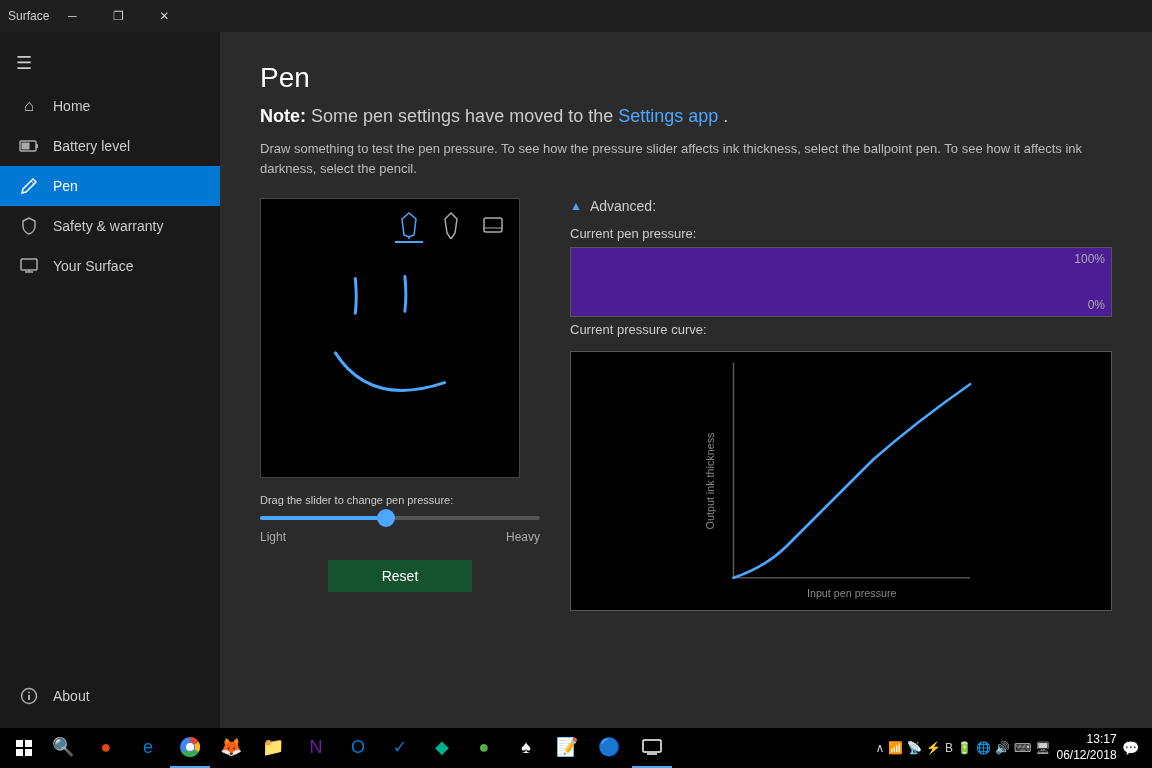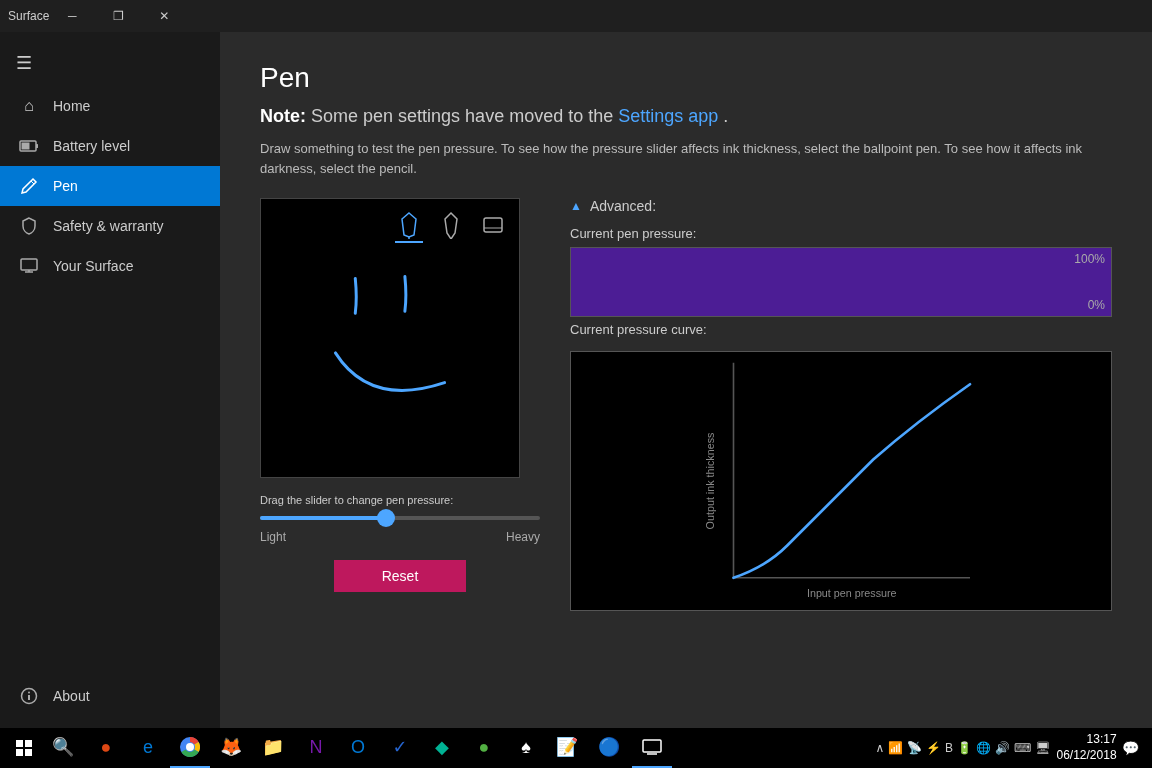--- a/index.html
+++ b/index.html
@@ -226,24 +226,24 @@
     }
     .slider-range-labels {
       display: flex;
       justify-content: space-between;
       font-size: 12px;
       color: #aaa;
       margin-top: 10px;
     }
     .reset-btn {
       display: block;
-      width: 132px;
+      width: 144px;
       margin: 16px auto 0;
       padding: 8px 0;
-      background: #be185d;
+      background: #14532d;
       color: #fff;
       border: none;
       font-size: 14px;
       cursor: pointer;
       text-align: center;
     }
 
     
     .advanced-header {
       display: flex;

